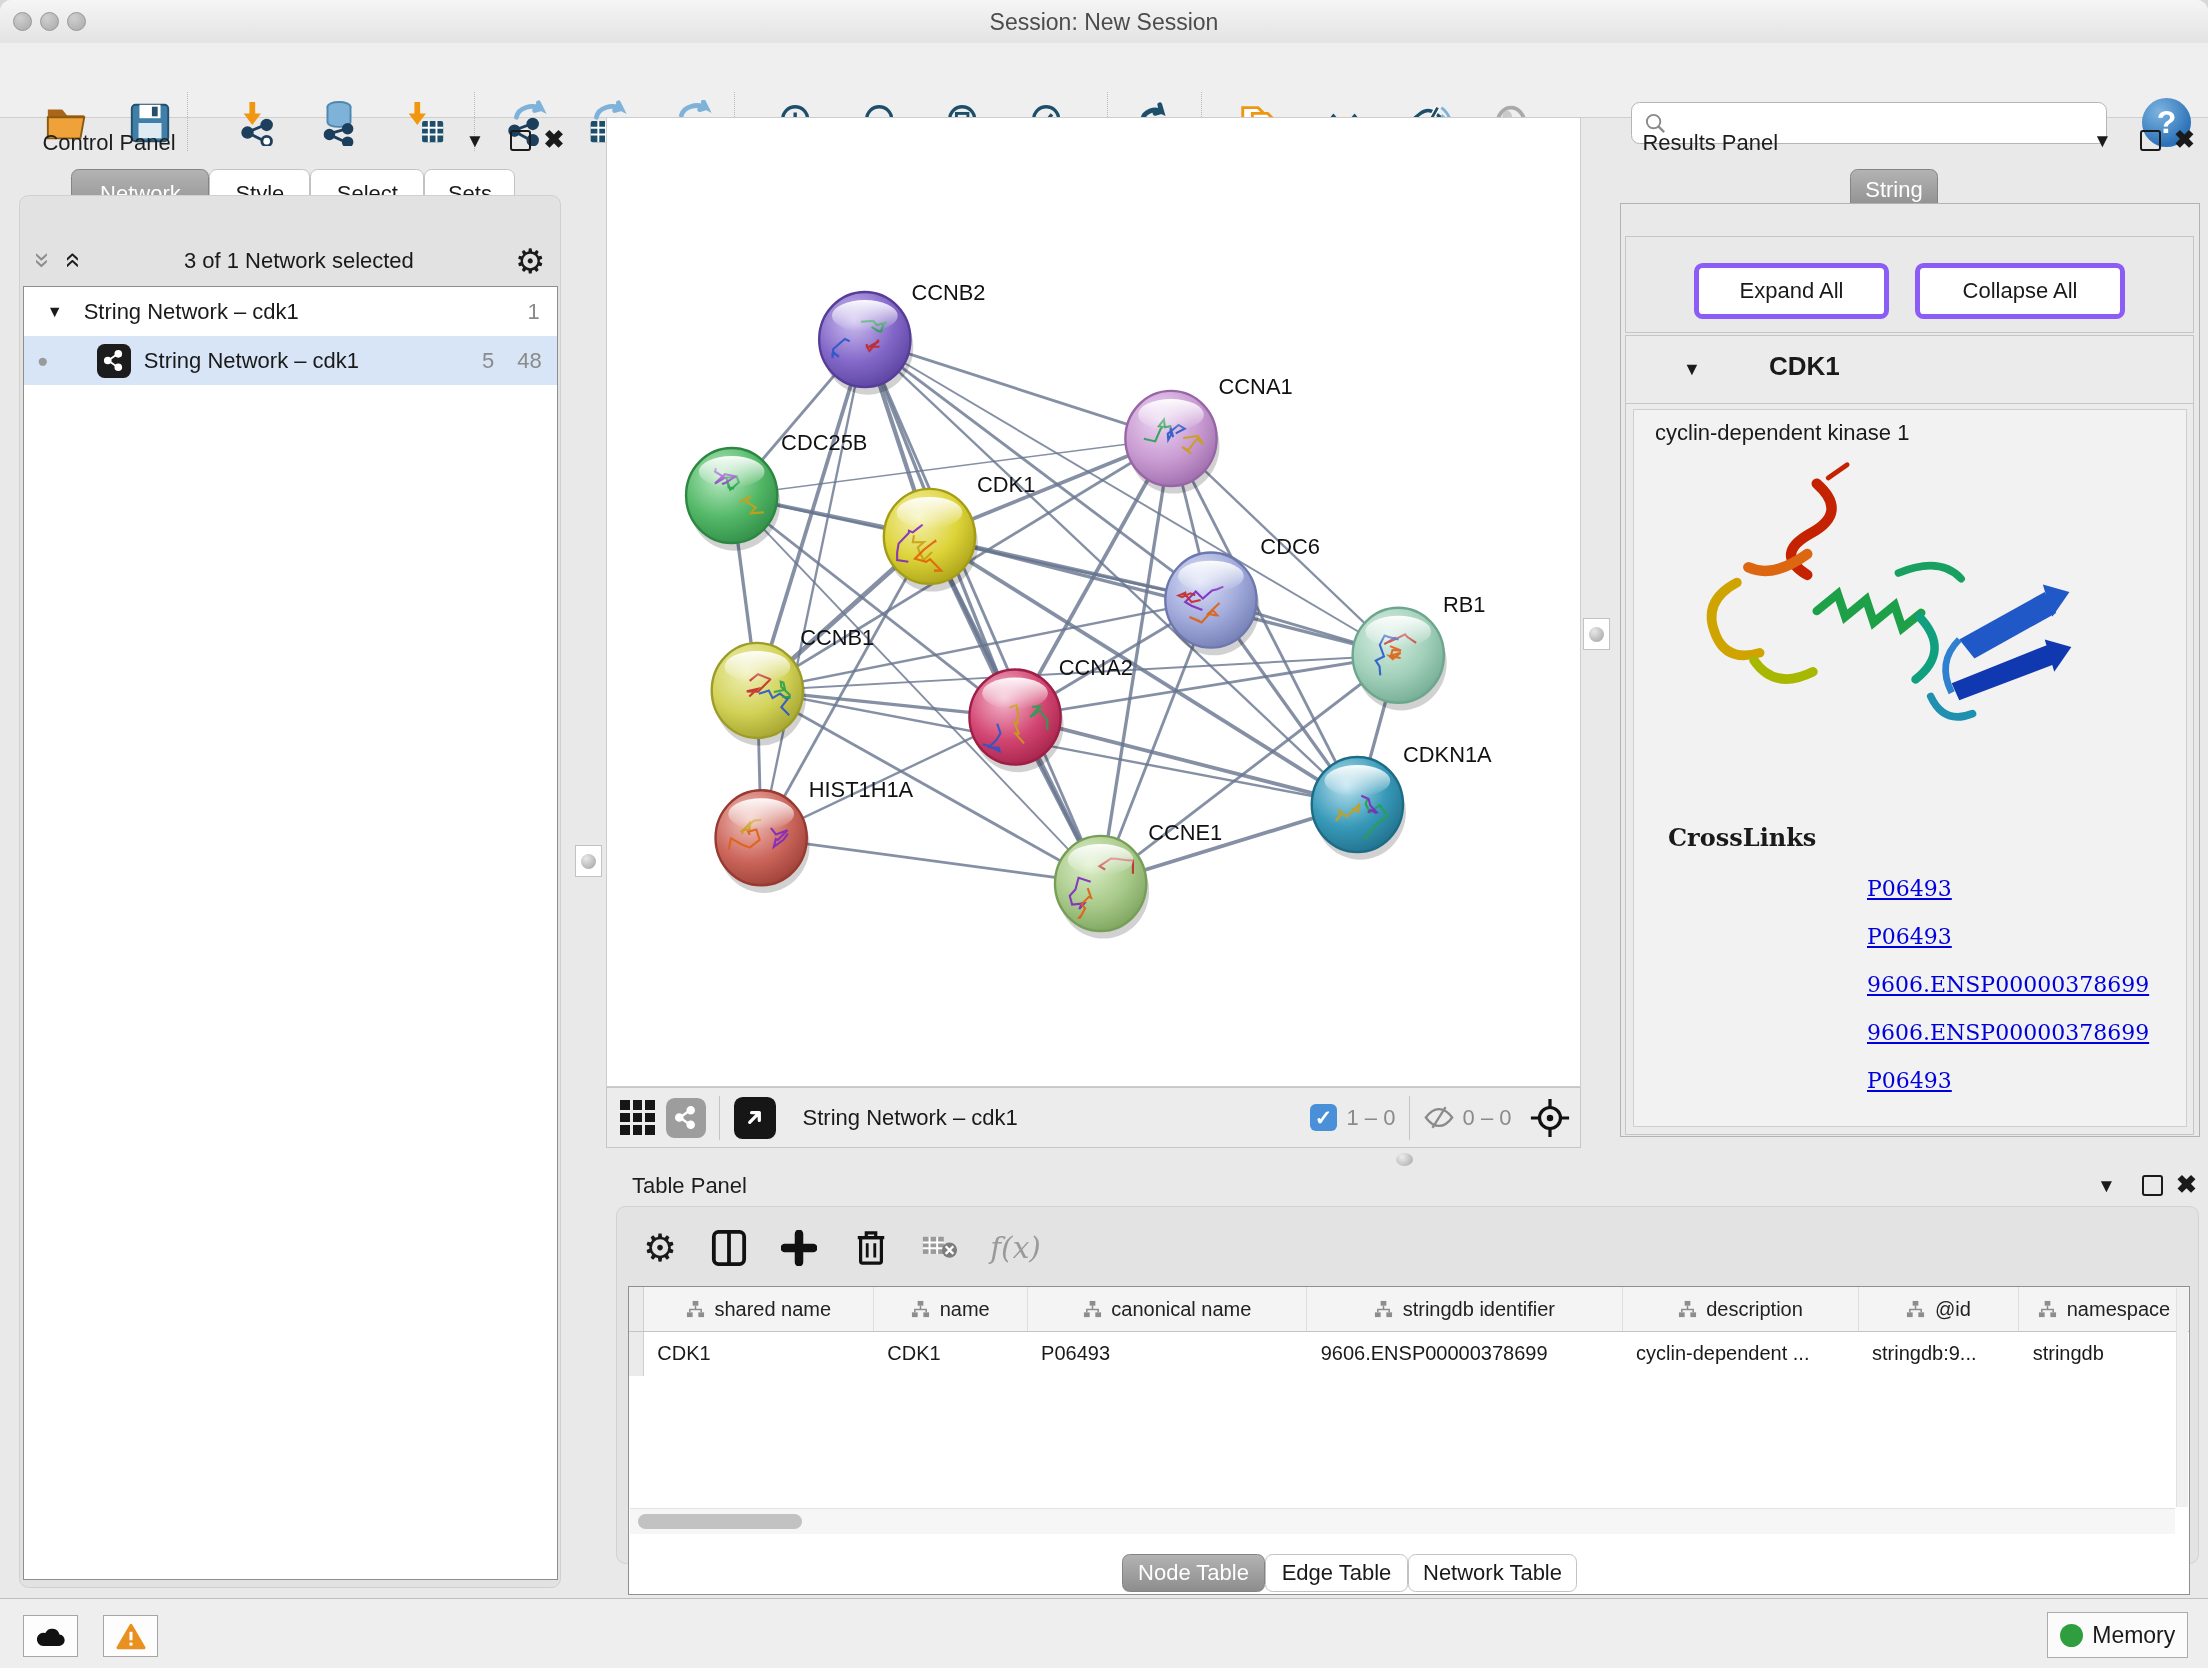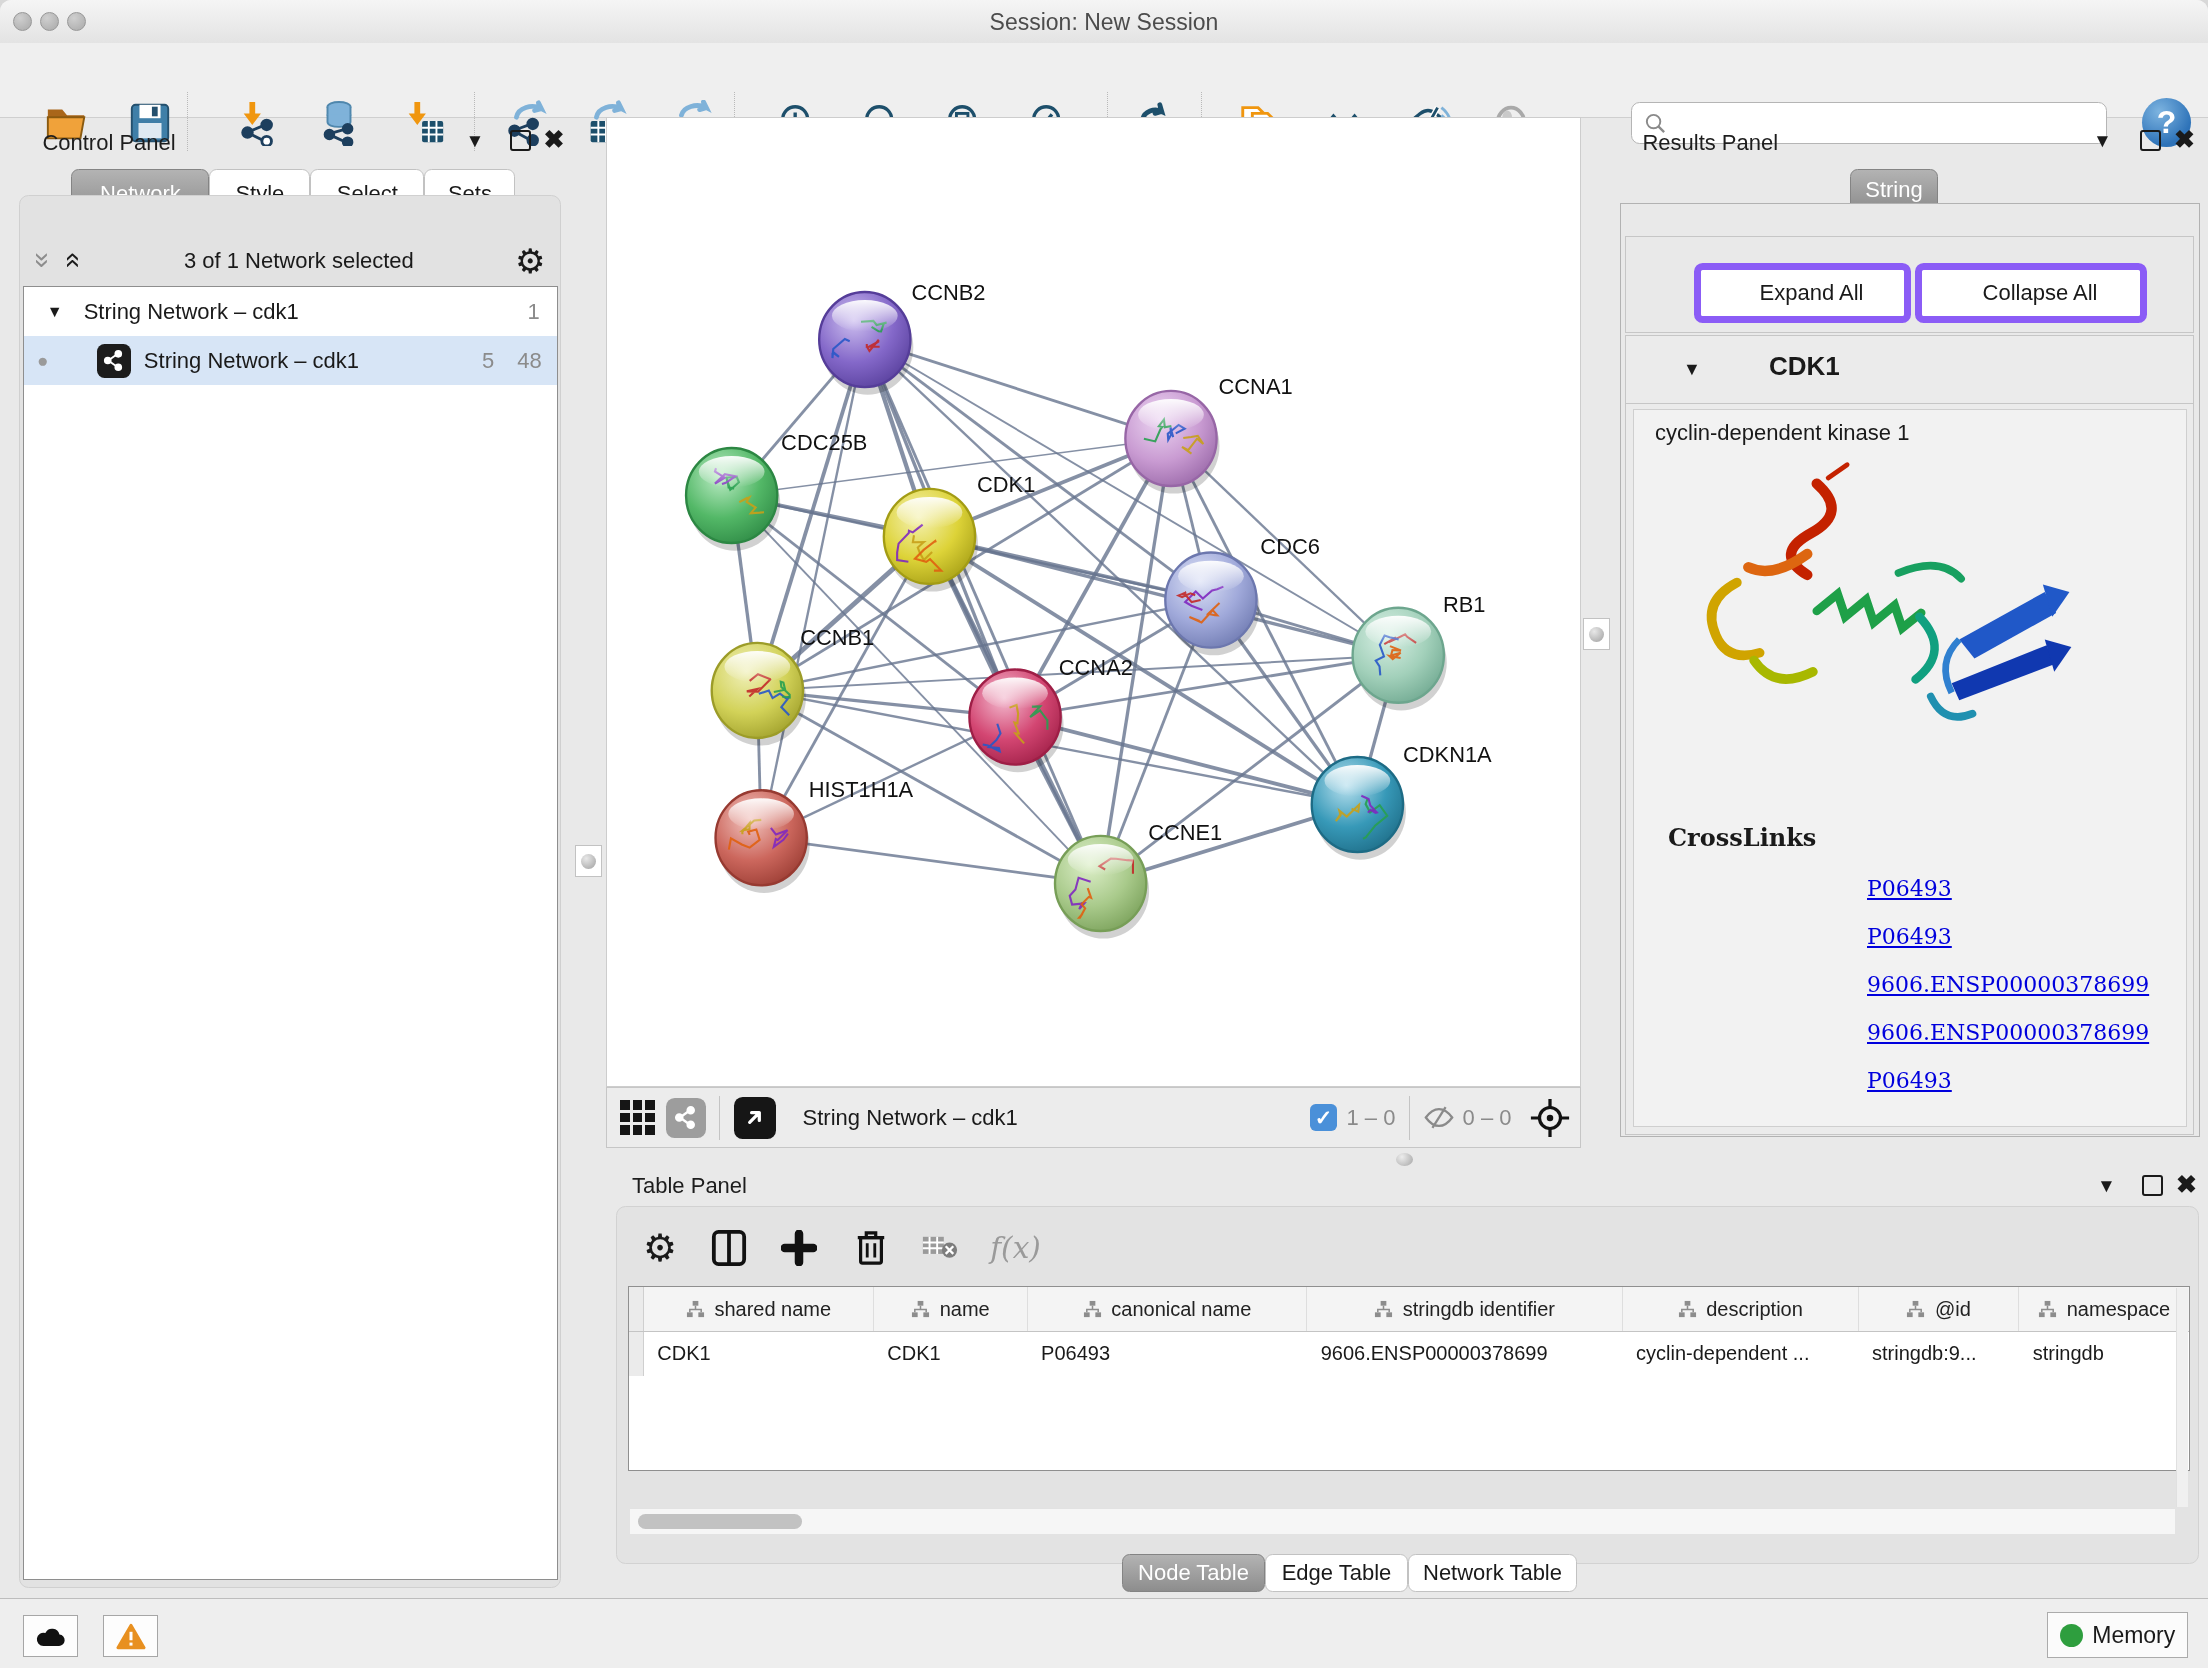--- a/index.html
+++ b/index.html
@@ -56,33 +56,33 @@
   .checkbox{width:27px;height:27px;border-radius:5.7px;background:#4a90d9;color:#fff;font-size:21px;
     display:flex;align-items:center;justify-content:center;font-weight:bold;}
   .cnt{color:#8a8a8a;font-size:22px;}
   .split-dot{position:absolute;background:#fff;border:1px solid #c2c2c2;display:flex;align-items:center;justify-content:center;}
   .split-dot i{width:15px;height:15px;border-radius:50%;background:radial-gradient(circle at 35% 30%,#e8e8e8,#9f9f9f);}
   
   .rp-outer{position:absolute;left:1620px;top:203px;width:580px;height:934px;background:#e9e9e9;
     border:1px solid #b2b2b2;box-sizing:border-box;}
   .rp-btnbox{position:absolute;left:1625px;top:236px;width:569px;height:97px;border:1px solid #c6c6c6;
     background:#e9e9e9;box-sizing:border-box;}
-  .wbtn{position:absolute;height:46px;background:#fff;border:7px solid #8b5cf6;border-radius:8.6px;
-    font-size:22px;display:flex;align-items:center;justify-content:center;padding-left:18px;}
+  .wbtn{position:absolute;height:46px;background:#fff;border:5px solid #8b5cf6;border-radius:8.6px;
+    font-size:22px;display:flex;align-items:center;justify-content:center;}
   .rp-cdkbox{position:absolute;left:1625px;top:335px;width:569px;height:800px;border:1px solid #c6c6c6;
     background:#ebebeb;box-sizing:border-box;}
   .rp-content{position:absolute;left:1633px;top:409px;width:554px;height:718px;background:#f2f2f2;
     border:1px solid #cfcfcf;box-sizing:border-box;}
   .serif{font-family:"DejaVu Serif","Liberation Serif",serif;}
   .xlink{color:#0000dd;text-decoration:underline;}
   
   .tp-inset{position:absolute;left:616px;top:1206px;width:1581px;height:356px;background:#e3e3e3;
     border:1px solid #d2d2d2;border-radius:9.5px;}
   .tp-toolic{position:absolute;top:1221px;height:53px;display:flex;align-items:center;justify-content:center;}
-  .tablebox{position:absolute;left:628px;top:1286px;width:1562px;height:185px;background:#fff;
+  .tablebox{position:absolute;left:628px;top:1286px;width:1562px;height:309px;background:#fff;
     border:1.9px solid #8f8f8f;box-sizing:border-box;overflow:hidden;}
   .thead{display:flex;height:44px;background:#f4f4f4;border-bottom:1px solid #c4c4c4;}
   .th{display:flex;align-items:center;justify-content:center;gap:9.5px;font-size:20px;color:#222;
     border-right:1px solid #dedede;box-sizing:border-box;overflow:hidden;white-space:nowrap;}
   .trowd{display:flex;height:44px;}
   .td{font-size:20px;padding:9.5px 3.8px 0 13.3px;box-sizing:border-box;overflow:hidden;white-space:nowrap;}
   .gutter{width:15px;background:#ebebeb;border-right:1px solid #cfcfcf;box-sizing:border-box;flex:none;}
   .hscroll{position:absolute;left:630px;top:1508px;width:1545px;height:25px;background:#f6f6f6;border-top:1px solid #e2e2e2;}
   .hthumb{position:absolute;left:7.6px;top:4.8px;width:164px;height:15px;background:#c2c2c2;border-radius:7.6px;}
   .vscroll{position:absolute;left:2176px;top:1288px;width:11.4px;height:219px;background:#f0f0f0;border-left:1px solid #e0e0e0;}

